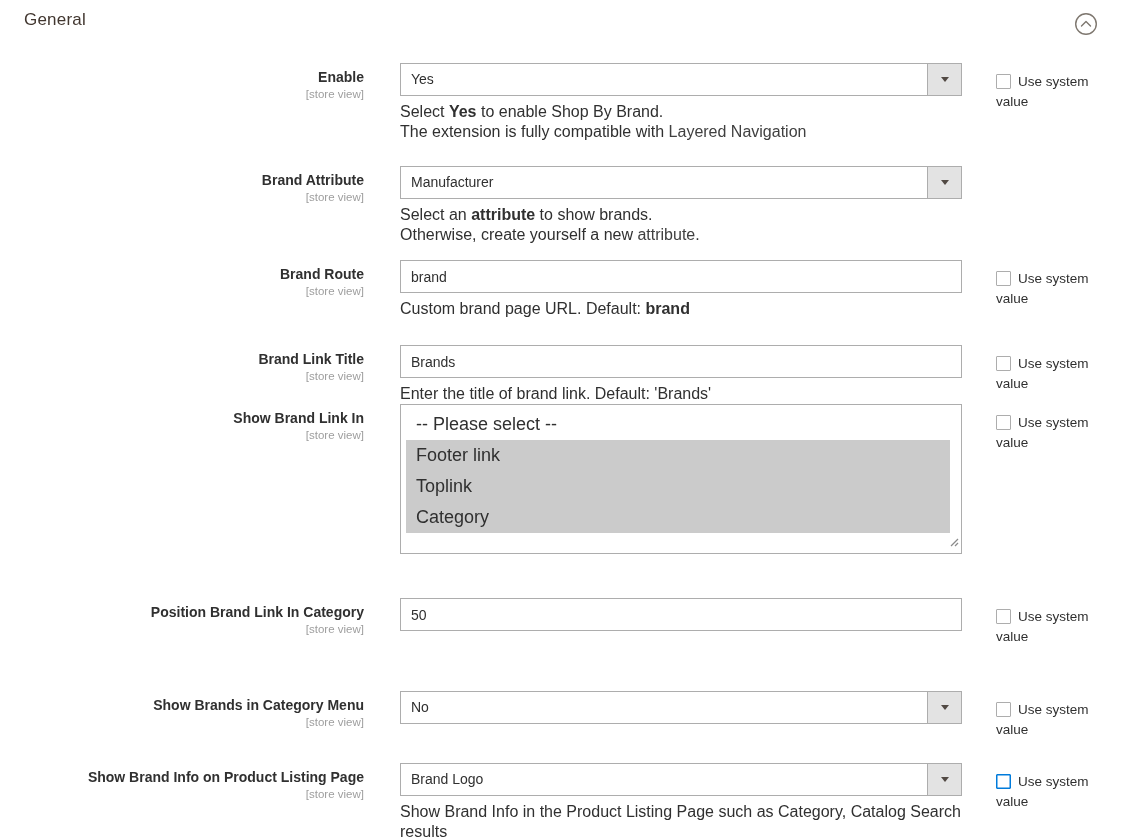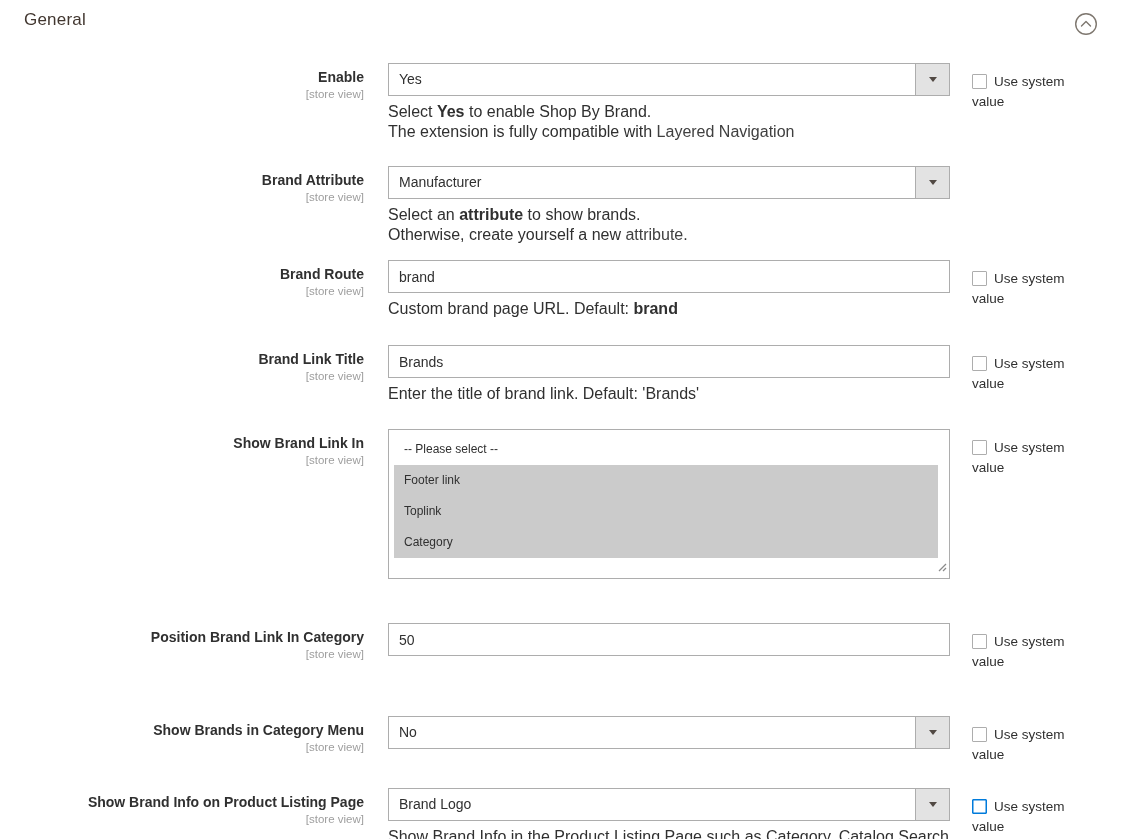--- a/index.html
+++ b/index.html
@@ -16,21 +16,21 @@
   .panel-title {
     font-size: 17px; font-weight: 400; color: #41362f; letter-spacing: .2px;
   }
   .collapse-btn {
     position: absolute; right: 4px; top: 2px;
     width: 24px; height: 24px; background: none; border: none; cursor: pointer; padding: 0;
   }
   .field-row {
     display: grid;
     grid-template-columns: 354px 562px 150px;
-    column-gap: 0;
+    column-gap: 12px;
     margin-left: 0;
   }
   .label-col { width: 354px; padding-right: 14px; text-align: right; padding-top: 6px; }
   .control-col { margin-left: 10px; width: 562px; }
   .sys-col { margin-left: 32px; padding-top: 9px; width: 100px; font-size: 13.5px; line-height: 20px; }
   .field-label { font-size: 14px; font-weight: 700; color: #303030; display: block; line-height: 17px; }
   .scope { font-size: 11.5px; color: #9e9e9e; display: block; line-height: 15px; margin-top: 1px; }
 
   .tin, .sel {
     width: 100%; height: 33px; border: 1px solid #adadad; background: #fff;
@@ -51,37 +51,37 @@
   .note { font-size: 16px; line-height: 20px; color: #303030; margin-top: 6px; }
   .note a { color: #404040; text-decoration: none; cursor: pointer; }
   .note strong { font-weight: 700; }
 
   .multiselect {
     position: relative; width: 100%; height: 150px;
     border: 1px solid #adadad; background: #fff; overflow: hidden;
     padding-top: 4px;
   }
   .ms-option {
-    height: 31px; line-height: 31px; font-size: 12px; color: #303030;
+    height: 31px; line-height: 31px; font-size: 18px; color: #303030;
     margin: 0 11px 0 5px; padding-left: 10px; cursor: pointer;
   }
   .ms-option.selected { background: #cbcbcb; }
   .resize-handle { position: absolute; right: 2px; bottom: 2px; cursor: nwse-resize; }
 
   .sys-check {
     appearance: none; -webkit-appearance: none;
     width: 15px; height: 15px; border: 1px solid #adadad; background: #fff;
     vertical-align: -3px; margin-right: 7px; cursor: pointer; border-radius: 1px;
   }
   .sys-check.focused { border: 1px solid #007bdb; box-shadow: 0 0 0 .5px #007bdb inset; }
   .sys-label { cursor: pointer; color: #303030; }
 
   
   .mb24 { margin-bottom: 24px; } .mb31 { margin-bottom: 15px; }
-  .mb26 { margin-bottom: 26px; } .mb25 { margin-bottom: 25px; }
+  .mb26 { margin-bottom: 26px; } .mb25 { }
   .mb16 { margin-bottom: 32px; } .mb23 { margin-bottom: 23px; margin-top: 44px; }
 </style>
 </head>
 <body>
 
 <div class="panel">
 
   <div class="panel-header">
     <span class="panel-title">General</span>
     <button class="collapse-btn">

